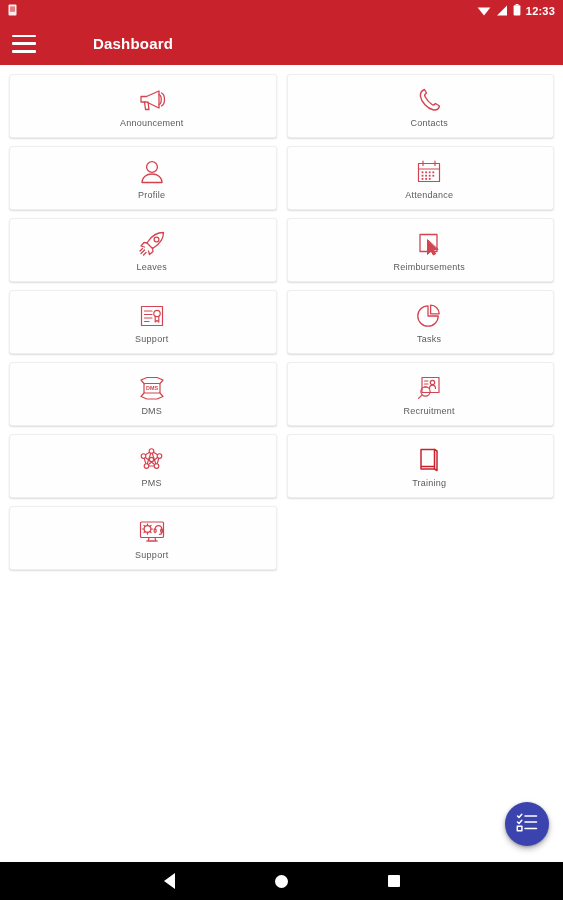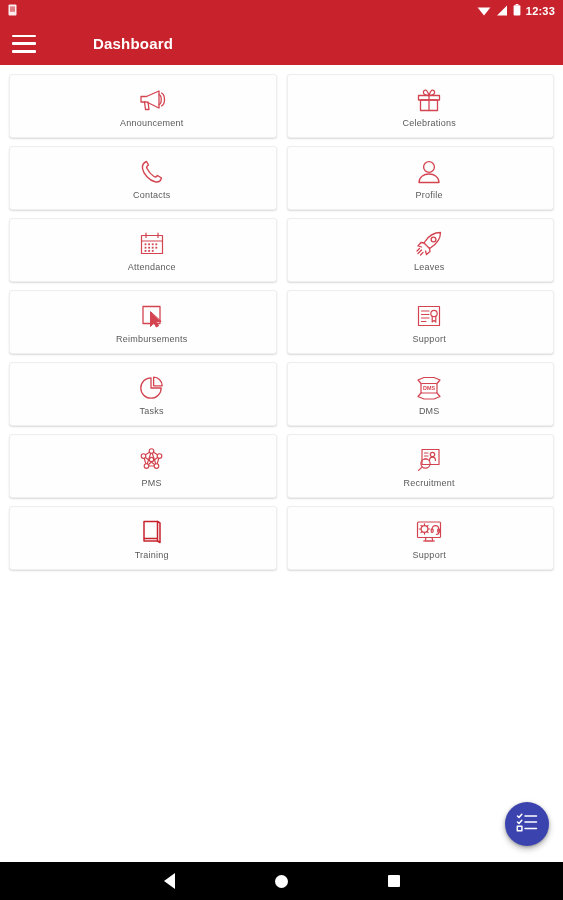--- a/index.html
+++ b/index.html
@@ -184,32 +184,20 @@
           <svg width="30" height="26" viewBox="0 0 30 26" fill="none" stroke="#D34450" stroke-width="1.3" stroke-linecap="round" stroke-linejoin="round">
             <path d="M4 9.5 L4 15 L9.5 15 L22 21 L22 4 L9.5 9.5 Z"></path>
             <path d="M7.5 15 L8.5 22.5 L12 22.5 L11 15"></path>
             <path d="M22 7.5 C25 8.5 25 16.5 22 17.5"></path>
             <path d="M24.5 6 C28.5 8 28.5 17 24.5 19"></path>
           </svg>
         </div>
         <div class="card-label">Announcement</div>
       </div>
 
-      <div class="card">
-        <div class="card-icon">
-          <svg width="26" height="26" viewBox="0 0 26 26" fill="none" stroke="#D34450" stroke-width="1.3" stroke-linecap="round" stroke-linejoin="round">
-            <rect x="2.5" y="8.5" width="21" height="4.5"></rect>
-            <rect x="4.5" y="13" width="17" height="10.5"></rect>
-            <line x1="13" y1="8.5" x2="13" y2="23.5"></line>
-            <path d="M13 8.5 C13 8.5 9.5 8.5 8 7 C6.8 5.8 7.4 3.4 9.3 3.2 C11.3 3 13 8.5 13 8.5 Z"></path>
-            <path d="M13 8.5 C13 8.5 16.5 8.5 18 7 C19.2 5.8 18.6 3.4 16.7 3.2 C14.7 3 13 8.5 13 8.5 Z"></path>
-          </svg>
-        </div>
-        <div class="card-label">Celebrations</div>
-      </div>
 
       <div class="card">
         <div class="card-icon">
           <svg width="25" height="26" viewBox="0 0 25 26" fill="none" stroke="#D34450" stroke-width="1.4" stroke-linecap="round" stroke-linejoin="round">
             <path d="M7.5 2.5 C5 3.5 3 6 3.5 9.5 C4.3 15 10.5 21.5 16 22.8 C19.5 23.6 21.8 21.5 22.5 19 L18.5 16.5 C17.5 18 16.5 18.5 15 17.5 C12 15.5 9.5 12.5 8 9.5 C7.2 8 7.8 7 9.5 6 Z"></path>
           </svg>
         </div>
         <div class="card-label">Contacts</div>
       </div>
 
@@ -306,55 +294,55 @@
             <path d="M6 8.5 L3 5 L9 2.5 L19 2.5 L25 5 L22 8.5"></path>
             <path d="M6 18 L3 21.5 L9 24 L19 24 L25 21.5 L22 18"></path>
             <text x="14" y="15.4" font-size="5.4" fill="#D34450" stroke="none" text-anchor="middle" font-family="Liberation Sans, sans-serif" font-weight="bold">DMS</text>
           </svg>
         </div>
         <div class="card-label">DMS</div>
       </div>
 
       <div class="card">
         <div class="card-icon">
+          <svg width="26" height="26" viewBox="0 0 26 26" fill="none" stroke="#D34450" stroke-width="1.2" stroke-linecap="round" stroke-linejoin="round">
+            <rect x="6" y="2.5" width="17" height="15"></rect>
+            <circle cx="16.5" cy="7.5" r="2.2"></circle>
+            <path d="M13.5 13.5 C13.5 11.3 14.9 10.2 16.5 10.2 C18.1 10.2 19.5 11.3 19.5 13.5"></path>
+            <line x1="8.5" y1="6" x2="12" y2="6"></line>
+            <line x1="8.5" y1="9" x2="12" y2="9"></line>
+            <line x1="8.5" y1="12" x2="11" y2="12"></line>
+            <circle cx="9.5" cy="16.5" r="4.6"></circle>
+            <line x1="6.2" y1="19.8" x2="2.6" y2="23.4"></line>
+          </svg>
+        </div>
+        <div class="card-label">Recruitment</div>
+      </div>
+
+      <div class="card">
+        <div class="card-icon">
           <svg width="27" height="26" viewBox="0 0 27 26" fill="none" stroke="#D34450" stroke-width="1.15" stroke-linecap="round" stroke-linejoin="round">
             <path d="M13.5 4 L21.5 9 L18.5 19 L8.5 19 L5.5 9 Z"></path>
             <line x1="13.5" y1="4" x2="8.5" y2="19"></line>
             <line x1="13.5" y1="4" x2="18.5" y2="19"></line>
             <line x1="5.5" y1="9" x2="18.5" y2="19"></line>
             <line x1="21.5" y1="9" x2="8.5" y2="19"></line>
             <circle cx="13.5" cy="4" r="2.3" fill="#fff"></circle>
             <circle cx="21.5" cy="9" r="2.3" fill="#fff"></circle>
             <circle cx="18.5" cy="19" r="2.3" fill="#fff"></circle>
             <circle cx="8.5" cy="19" r="2.3" fill="#fff"></circle>
             <circle cx="5.5" cy="9" r="2.3" fill="#fff"></circle>
             <circle cx="13.5" cy="12.5" r="2.1" fill="#fff"></circle>
           </svg>
         </div>
         <div class="card-label">PMS</div>
       </div>
 
       <div class="card">
         <div class="card-icon">
-          <svg width="26" height="26" viewBox="0 0 26 26" fill="none" stroke="#D34450" stroke-width="1.2" stroke-linecap="round" stroke-linejoin="round">
-            <rect x="6" y="2.5" width="17" height="15"></rect>
-            <circle cx="16.5" cy="7.5" r="2.2"></circle>
-            <path d="M13.5 13.5 C13.5 11.3 14.9 10.2 16.5 10.2 C18.1 10.2 19.5 11.3 19.5 13.5"></path>
-            <line x1="8.5" y1="6" x2="12" y2="6"></line>
-            <line x1="8.5" y1="9" x2="12" y2="9"></line>
-            <line x1="8.5" y1="12" x2="11" y2="12"></line>
-            <circle cx="9.5" cy="16.5" r="4.6"></circle>
-            <line x1="6.2" y1="19.8" x2="2.6" y2="23.4"></line>
-          </svg>
-        </div>
-        <div class="card-label">Recruitment</div>
-      </div>
-
-      <div class="card">
-        <div class="card-icon">
           <svg width="22" height="26" viewBox="0 0 22 26" fill="none" stroke="#C8232C" stroke-width="1.5" stroke-linecap="round" stroke-linejoin="round">
             <path d="M3 2.5 L16.5 2.5 L16.5 22 L3 22 Z"></path>
             <path d="M16.5 2.5 L19 4 L19 23.5 L16.5 22"></path>
             <path d="M3.5 19.5 L16 19.5"></path>
           </svg>
         </div>
         <div class="card-label">Training</div>
       </div>
 
       <div class="card">

